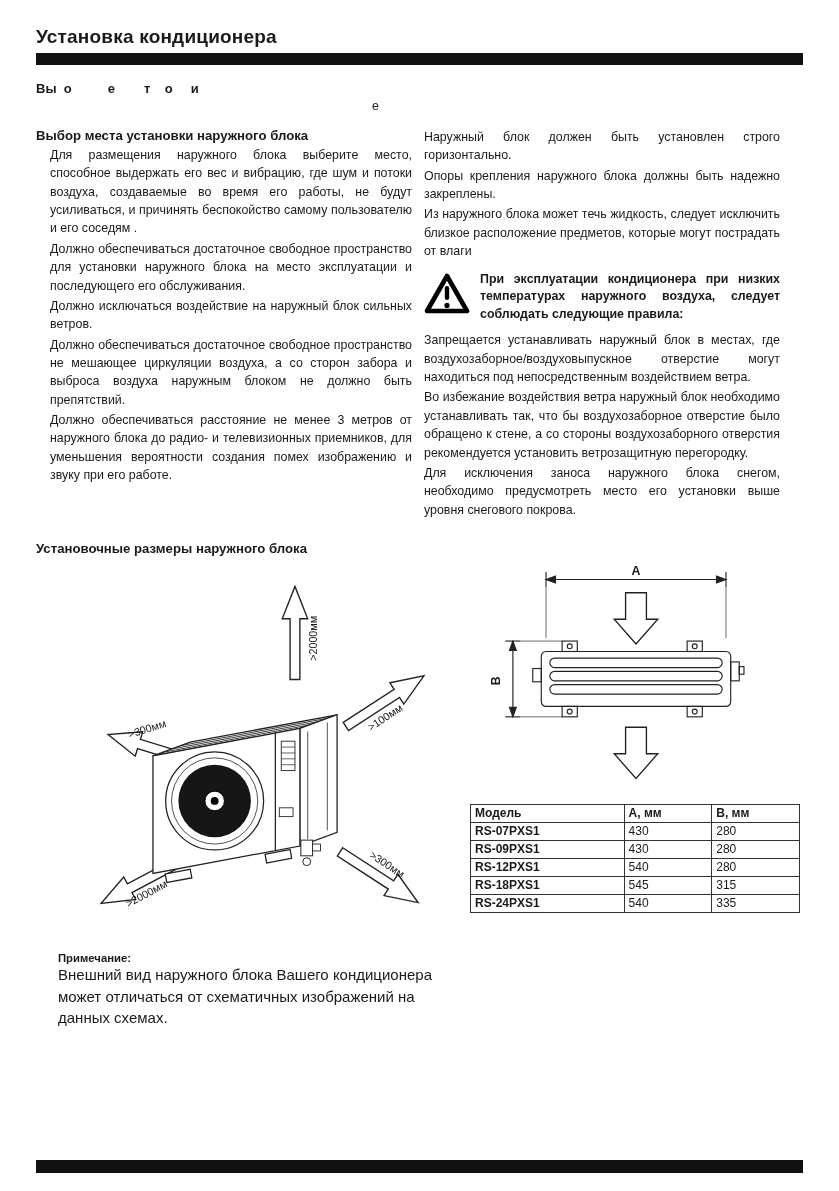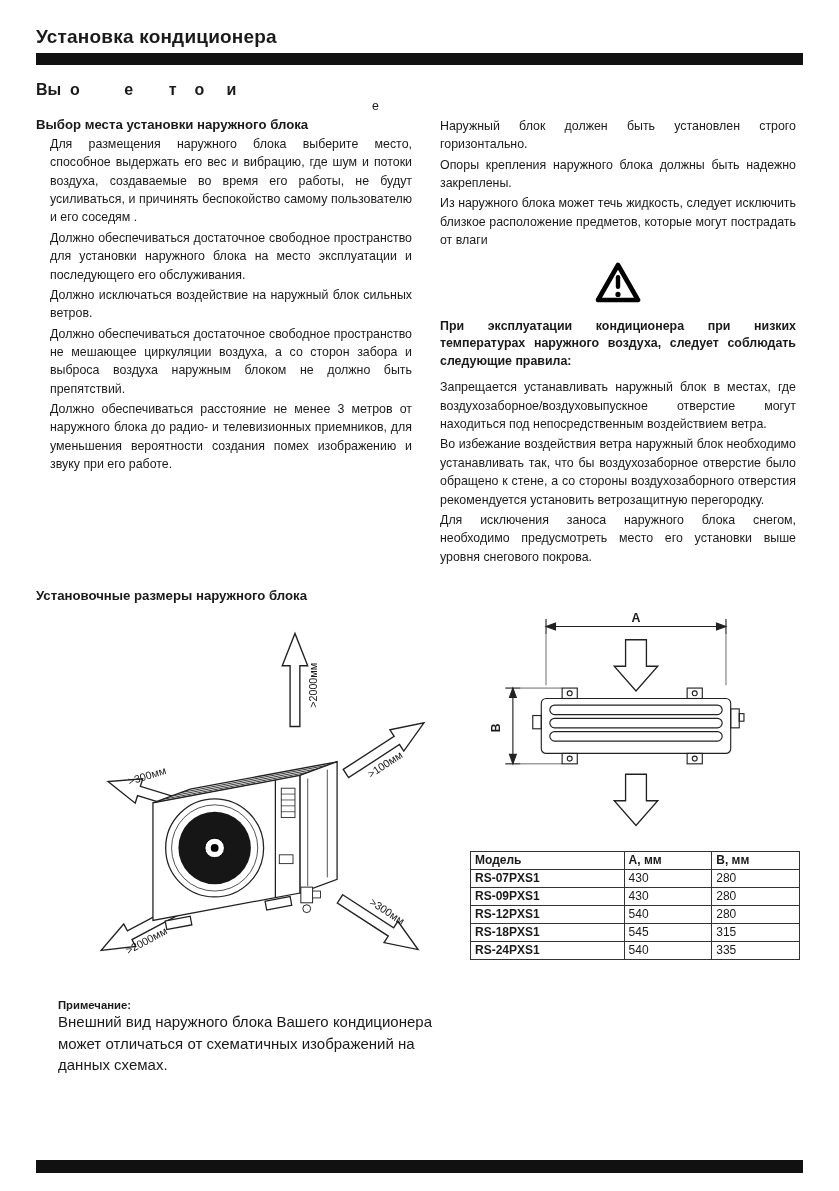--- a/index.html
+++ b/index.html
@@ -4,31 +4,31 @@
 <style>
   * { margin:0; padding:0; box-sizing:border-box; }
   html,body { background:#fff; }
   body { width:839px; height:1191px; font-family:"Liberation Sans", sans-serif; color:#1a1a1a; }
   .page { position:relative; width:839px; height:1191px; padding:26px 36px 0 36px; overflow:hidden; }
 
   h1.title { font-size:19px; font-weight:bold; letter-spacing:.2px; }
   .title-bar { height:12px; background:#111; margin-top:5px; }
 
   .fragments { position:relative; margin-top:16px; height:34px; }
-  .frag1 { font-weight:bold; font-size:16px; white-space:pre; }
+  .frag1 { font-weight:bold; font-size:13px; white-space:pre; }
   .frag2 { position:absolute; left:336px; top:18px; font-size:12.4px; }
 
-  .columns { display:flex; gap:28px; margin-top:2px; }
+  .columns { display:flex; gap:12px; margin-top:13px; }
   .col-left { width:376px; }
   .col-right { width:356px; }
   h2.subhead { font-size:13.2px; font-weight:bold; margin-bottom:3px; }
   .col-left p, .col-right p { font-size:12.4px; line-height:1.48; text-align:justify; margin-bottom:2px; }
   .col-left p { padding-left:14px; }
 
-  .warning { display:flex; gap:10px; align-items:center; margin:10px 0 6px 0;flex-direction:column; }
+  .warning { display:flex; gap:10px; align-items:flex-start; margin:10px 0 6px 0; }
   .warning .wicon { flex:0 0 46px; padding-top:2px; }
   .warning p { font-weight:bold; text-align:justify; font-size:12.4px; line-height:1.42; }
 
   .diagram-title { text-align:left; font-size:13.2px; font-weight:bold; margin:20px 0 4px 0; }
 
   .diagram-row { display:flex; align-items:flex-start; margin-top:2px; }
   .iso-wrap { width:430px; }
   .right-stack { width:332px; margin-left:4px; padding-top:4px; }
   .right-stack svg { display:block; margin:0 auto; }
 

